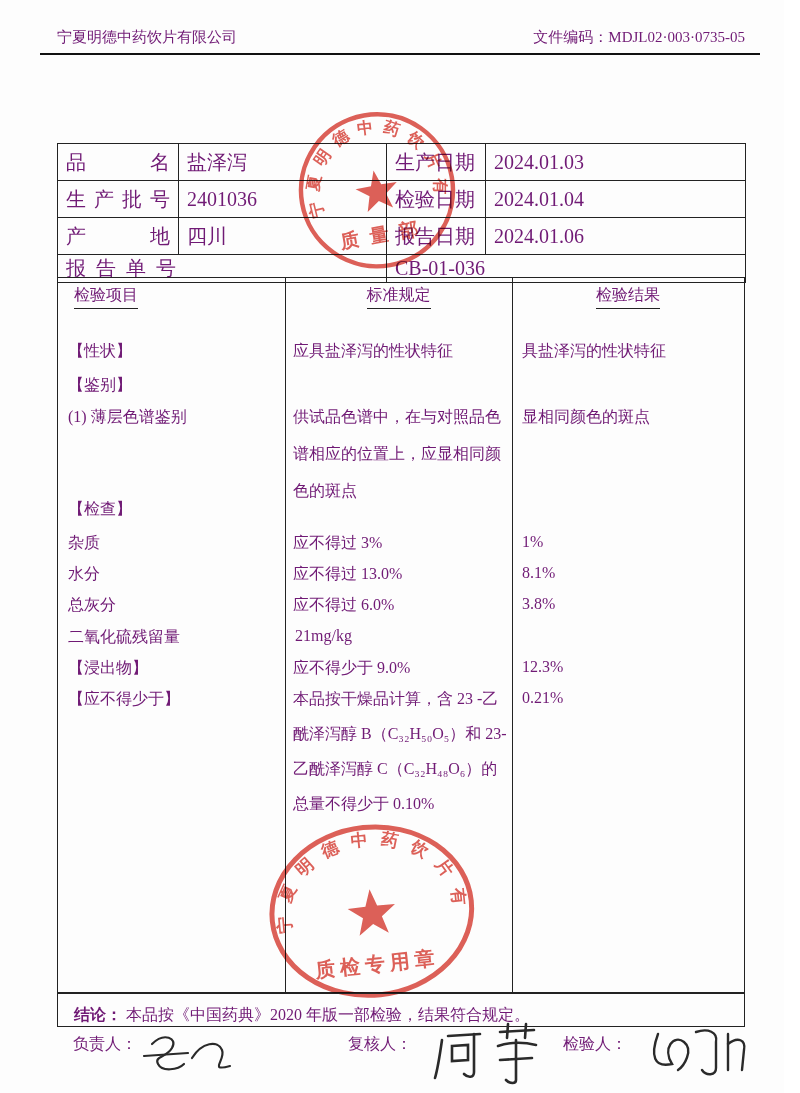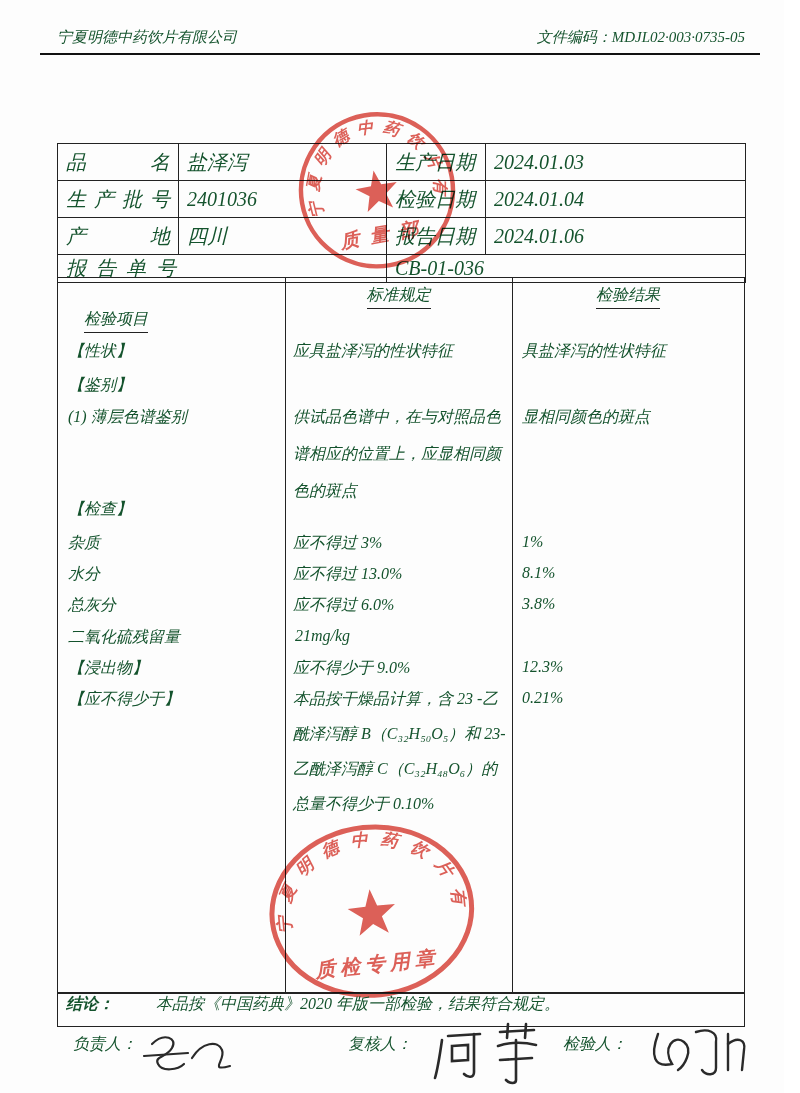--- a/index.html
+++ b/index.html
@@ -1,47 +1,47 @@
 <!DOCTYPE html>
 <html><head>
 <meta charset="utf-8">
 <style>
   html,body{margin:0;padding:0;background:#ffffff;}
   .page{position:relative;width:784px;height:1093px;background:#fdfdfd;overflow:hidden;
-        font-family:"Liberation Serif","DejaVu Serif",serif;color:#14532d;font-style:italic;}
+        font-family:"Liberation Serif","DejaVu Serif",serif;color:#701a75;}
   
   .hdr{position:absolute;top:28px;left:57px;width:688px;display:flex;justify-content:space-between;font-size:15px;}
   .hdr-rule{position:absolute;top:53px;left:40px;width:720px;border-top:2px solid #111;}
   
   .title{position:absolute;top:84px;left:0;width:100%;text-align:center;font-size:31px;font-weight:bold;letter-spacing:3px;}
   
   table.info{position:absolute;left:57px;top:143px;width:688px;border-collapse:collapse;table-layout:fixed;font-size:20px;}
   table.info td{border:1.6px solid #222;padding:0 8px;height:36px;overflow:hidden;white-space:nowrap;}
   td.jlabel{text-align:justify;text-align-last:justify;text-justify:inter-character;}
   td.ls10{letter-spacing:10px;}
   tr.short td{height:25px;}
   
   .mtable{position:absolute;left:57px;top:277px;width:688px;height:716px;border:1.6px solid #222;box-sizing:border-box;font-size:16px;}
   .vline{position:absolute;top:0;bottom:0;border-left:1.6px solid #222;}
   .v1{left:227px;} .v2{left:454px;}
   .mhead{position:absolute;top:7px;left:0;width:100%;}
   .mhead span{display:inline-block;}
-  .mh-item{position:absolute;left:26px;margin-top:24px;}
+  .mh-item{position:absolute;left:16px;}
   .mh-std{position:absolute;left:227px;width:227px;text-align:center;}
   .mh-res{position:absolute;left:454px;width:232px;text-align:center;}
   .usc{border-bottom:1.2px solid #222;padding-bottom:2px;}
   .mrow{position:absolute;left:0;width:100%;display:flex;align-items:flex-start;}
   .c-item{width:227px;box-sizing:border-box;padding-left:10px;flex:none;}
   .c-std {width:227px;box-sizing:border-box;padding-left:8px;padding-right:5px;flex:none;}
   .c-res {width:232px;box-sizing:border-box;padding-left:10px;flex:none;}
   .lh37{line-height:37px;margin-top:-9px;}
   .lh35{line-height:35px;margin-top:-8px;}
   
   .concl{position:absolute;left:57px;top:993px;width:688px;height:34px;border:1.8px solid #222;box-sizing:border-box;
-         display:flex;align-items:flex-start;padding-left:8px;font-size:16px;gap:38px;}
+         display:flex;align-items:flex-end;padding-left:16px;font-size:16px;}
   .concl b{margin-right:4px;}
   .footer{position:absolute;left:16px;top:1028px;width:800px;height:60px;font-size:16px;}
   .flabel{position:absolute;top:6px;}
   .fl1{left:57px;} .fl2{left:332px;} .fl3{left:547px;}
   .sig{position:absolute;}
   .s1{left:118px;top:0px;} .s2{left:412px;top:-6px;} .s3{left:628px;top:-6px;}
   
   .stamp{position:absolute;pointer-events:none;mix-blend-mode:multiply;opacity:.85;}
   .stamp-top{left:293px;top:110px;transform:rotate(-10deg);}
   .stamp-bottom{left:262px;top:818px;transform:rotate(-6deg);}

